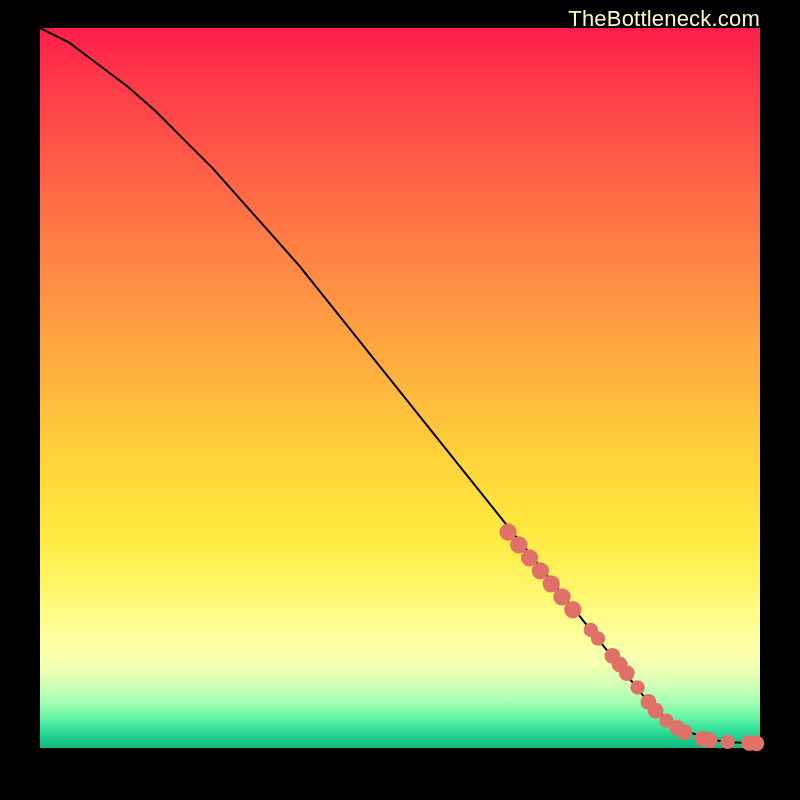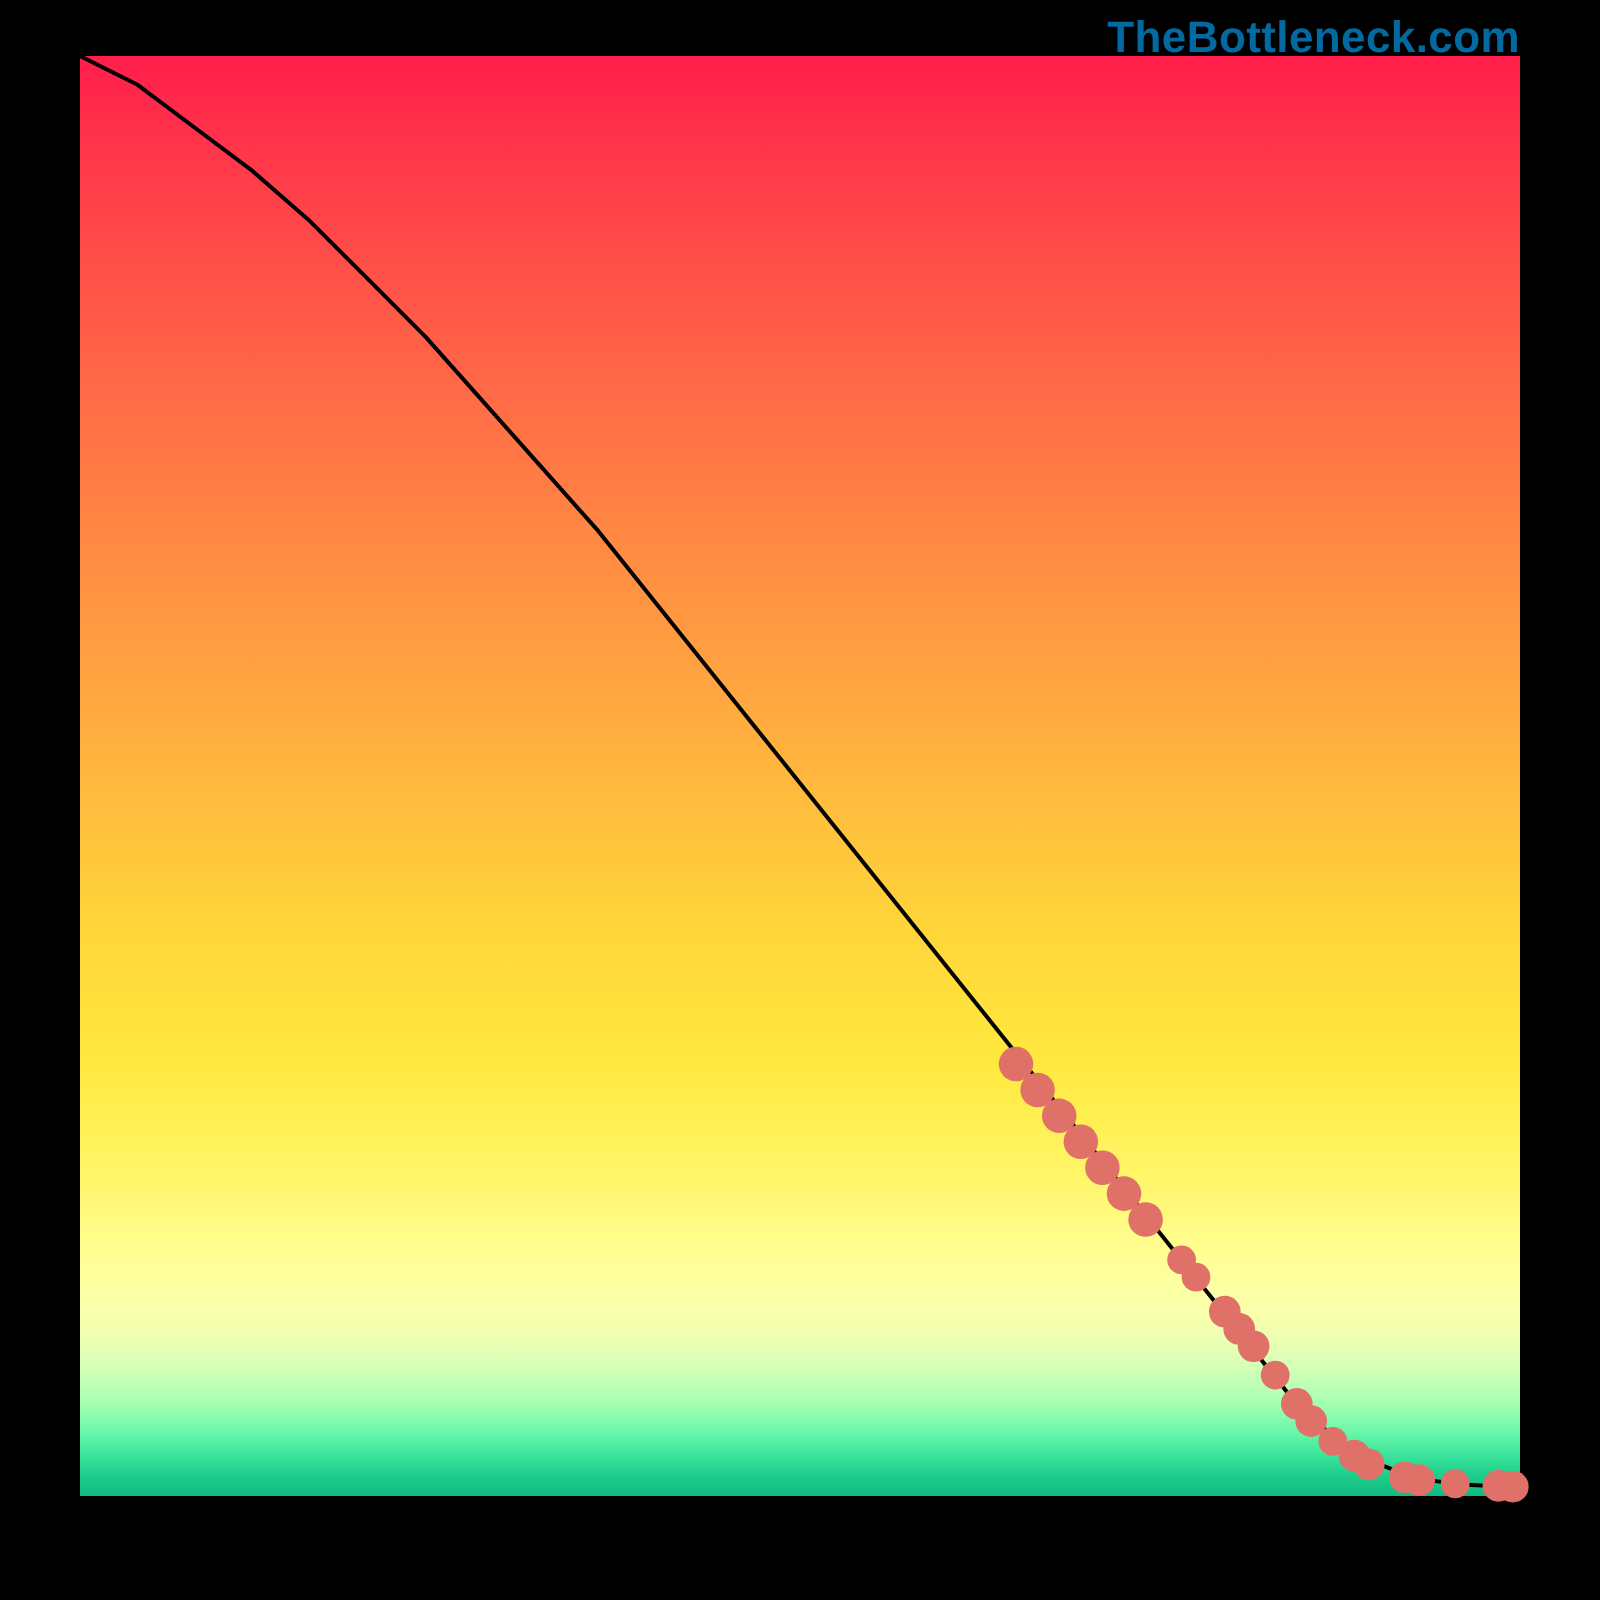--- a/index.html
+++ b/index.html
@@ -33,23 +33,23 @@
       #6cf7aa 95.5%,
       #3fe79d 97%,
       #1fcf8d 98.5%,
       #0fba7f 100%
     );
   }
   .watermark {
     position: absolute;
     top: 6px;
     right: 40px;
-    color: #0369a1;
+    color: #fef9c3;
     font-size: 22px;
-    font-weight: 700;
+    font-weight: 400;
     letter-spacing: 0.2px;
     user-select: none;
   }
   svg.plot {
     position: absolute;
     left: 0;
     top: 0;
     width: 720px;
     height: 720px;
     overflow: visible;

